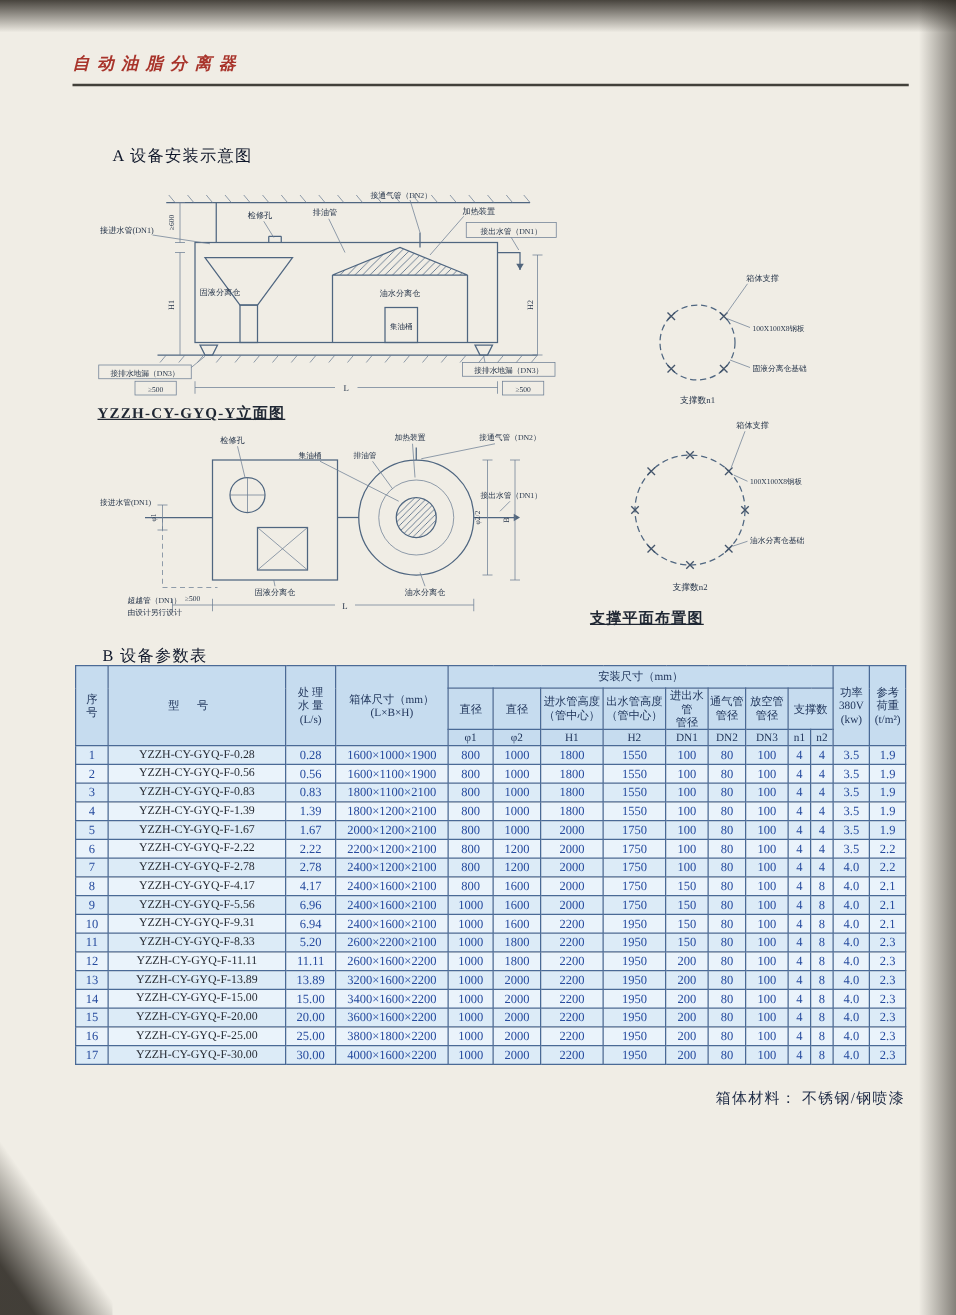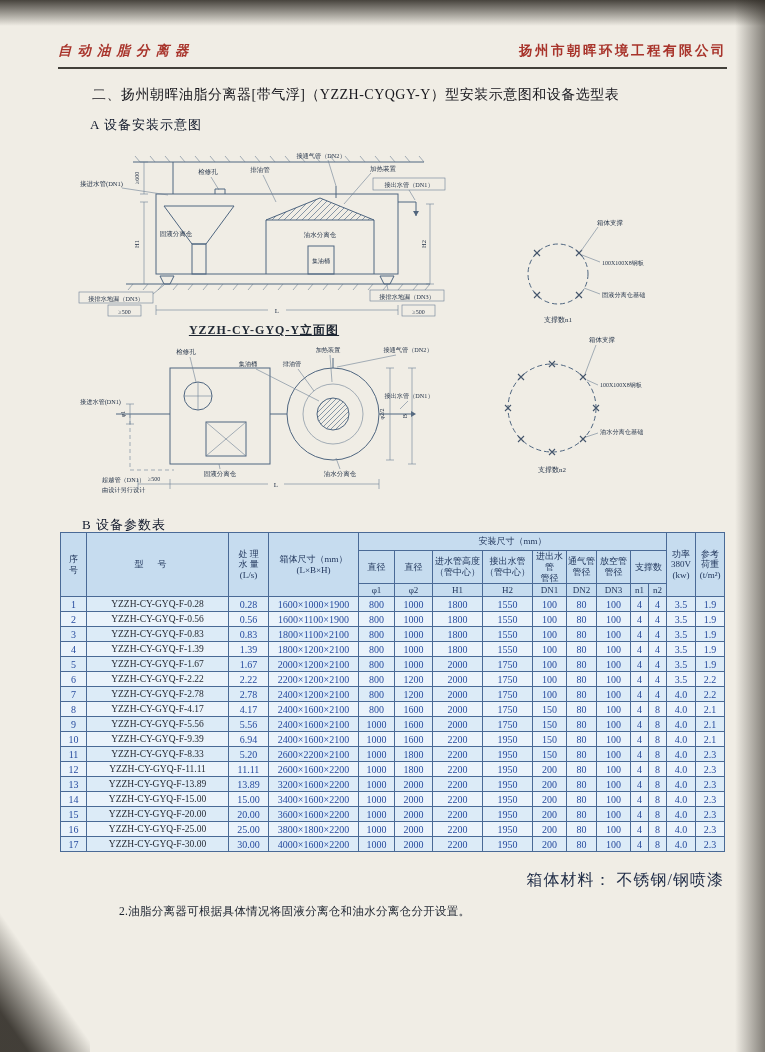--- a/index.html
+++ b/index.html
@@ -21,54 +21,52 @@
 
   svg{position:absolute}
   svg text{font-family:"Liberation Serif","DejaVu Serif",serif;fill:#26354a}
   svg .ln{stroke:#4f6680;stroke-width:1;fill:none}
   svg .thin{stroke:#6d7f94;stroke-width:.6;fill:none}
   .elev{left:78px;top:144px}
   .plan{left:78px;top:342px}
   .sup1{left:478px;top:212px}
   .sup2{left:472px;top:330px}
 
-  .cap{position:absolute;font-size:12px;font-weight:bold;color:#1f2733;letter-spacing:1px;text-align:center;text-decoration:underline}
+  .cap{position:absolute;font-size:12px;font-weight:bold;color:#1f2733;letter-spacing:1px;text-align:left;text-decoration:underline}
   .cap-elev{left:78px;top:322px;width:372px}
   .cap-plan{left:78px;top:498px;width:372px}
   .cap-sup{left:472px;top:486px;width:210px}
 
   table.spec-table{position:absolute;top:532px;left:60px;width:664px;border-collapse:collapse;table-layout:fixed;font-family:"Liberation Serif","DejaVu Serif",serif}
   .spec-table th,.spec-table td{border:1px solid var(--table_border,#4a6a96);text-align:center;vertical-align:middle;padding:0;overflow:hidden}
   .spec-table thead th{background:var(--table_header_bg,#c6dcef);font-weight:normal;font-size:9px;line-height:1.2;color:#21365c}
   .spec-table thead tr:nth-child(1){height:18px}
   .spec-table thead tr:nth-child(2){height:28px}
   .spec-table thead tr:nth-child(3){height:13px}
   .pre{white-space:pre-line}
   .th-model{letter-spacing:14px}
   .spec-table tbody td{height:15px;font-size:10px;color:var(--data_blue,#264b9e)}
   .spec-table tbody tr:nth-child(odd){background:var(--row_odd,#dcebf7)}
   .spec-table tbody tr:nth-child(even){background:var(--row_even,#eaf3fb)}
   .spec-table tbody td.model{color:#272b33;font-size:9.5px}
 
-  .material{position:absolute;top:870px;right:41px;font-size:16px;color:#1d2a45;letter-spacing:1px}
+  .material{position:absolute;top:870px;right:41px;font-size:12px;color:#1d2a45;letter-spacing:1px}
   .note{position:absolute;font-size:11.5px;color:#1d2430;letter-spacing:.3px}
   .note-1{top:888px;left:96px}
   .note-2{top:904px;left:119px}
 </style>
 </head>
 <body>
 
 <div class="paper">
 
   <div class="doc-header">
     <span class="brand">自动油脂分离器</span>
-    <span class="company">扬州市朝晖环境工程有限公司</span>
   </div>
 
-  <div class="doc-title">二、扬州朝晖油脂分离器[带气浮]（YZZH-CYQGY-Y）型安装示意图和设备选型表</div>
   <div class="section-label section-a">A 设备安装示意图</div>
 
   <svg class="elev" width="372" height="176" viewBox="0 0 372 176">
     <defs>
       <pattern id="hatchE" width="6" height="6" patternUnits="userSpaceOnUse">
         <path d="M0 6 L6 0" stroke="#5a7089" stroke-width="0.7"></path>
       </pattern>
     </defs>
     <g class="ln">
       <line x1="55" y1="18" x2="346" y2="18"></line>
@@ -238,20 +236,21 @@
     <g class="thin">
       <path d="M124 15 L113 44"></path>
       <path d="M126 55 L115 50"></path>
       <path d="M126 103 L114 107"></path>
     </g>
     <text x="130" y="12" font-size="6.5" text-anchor="middle">箱体支撑</text>
     <text x="128" y="57" font-size="6">100X100X8钢板</text>
     <text x="128" y="104" font-size="6.2">油水分离仓基础</text>
     <text x="80" y="142" font-size="7" text-anchor="middle">支撑数n2</text>
   </svg>
+  <div class="cap cap-sup">支撑平面布置图</div>
 
   <div class="section-label section-b">B 设备参数表</div>
 
   <table class="spec-table">
     <colgroup>
       <col style="width:26px">
         <col style="width:142px">
         <col style="width:40px">
         <col style="width:90px">
       <col style="width:36px">
@@ -282,21 +281,21 @@
 (kw)</th>
         <th rowspan="3" class="pre">参考
 荷重
 (t/m²)</th>
       </tr>
       <tr>
         <th>直径</th>
         <th>直径</th>
         <th class="pre">进水管高度
 （管中心）</th>
-        <th class="pre">接出水管
+        <th class="pre">出水管高度
 （管中心）</th>
         <th class="pre">进出水管
 管径</th>
         <th class="pre">通气管
 管径</th>
         <th class="pre">放空管
 管径</th>
         <th colspan="2">支撑数</th>
       </tr>
       <tr>
@@ -444,37 +443,37 @@
           <td>80</td>
           <td>100</td>
           <td>4</td>
           <td>8</td>
           <td>4.0</td>
           <td>2.1</td>
         </tr>
         <tr>
           <td>9</td>
           <td class="model">YZZH-CY-GYQ-F-5.56</td>
-          <td>5.56</td>
+          <td>6.96</td>
           <td>2400×1600×2100</td>
           <td>1000</td>
           <td>1600</td>
           <td>2000</td>
           <td>1750</td>
           <td>150</td>
           <td>80</td>
           <td>100</td>
           <td>4</td>
           <td>8</td>
           <td>4.0</td>
           <td>2.1</td>
         </tr>
         <tr>
           <td>10</td>
-          <td class="model">YZZH-CY-GYQ-F-9.39</td>
+          <td class="model">YZZH-CY-GYQ-F-9.31</td>
           <td>6.94</td>
           <td>2400×1600×2100</td>
           <td>1000</td>
           <td>1600</td>
           <td>2200</td>
           <td>1950</td>
           <td>150</td>
           <td>80</td>
           <td>100</td>
           <td>4</td>
@@ -598,19 +597,18 @@
           <td>100</td>
           <td>4</td>
           <td>8</td>
           <td>4.0</td>
           <td>2.3</td>
         </tr>
       </tbody>
   </table>
 
   <div class="material">箱体材料：  不锈钢/钢喷漆</div>
-  <div class="note note-2">2.油脂分离器可根据具体情况将固液分离仓和油水分离仓分开设置。</div>
 
 </div>
 
 <div class="scan-top"></div>
 <div class="scan-right"></div>
 <div class="scan-corner"></div>
 
 </body></html>

